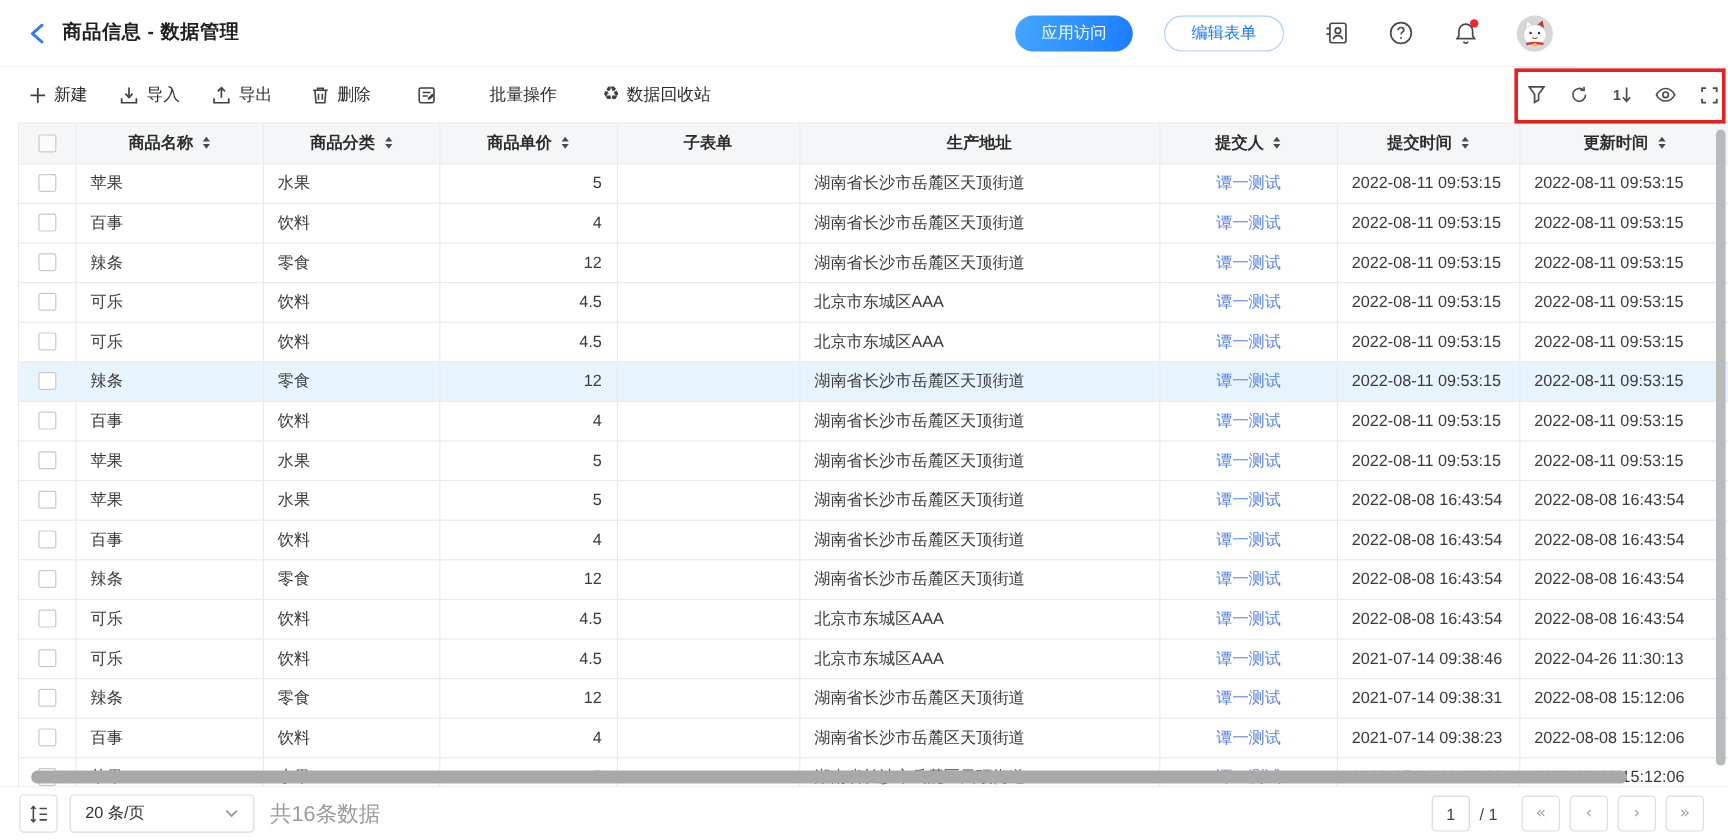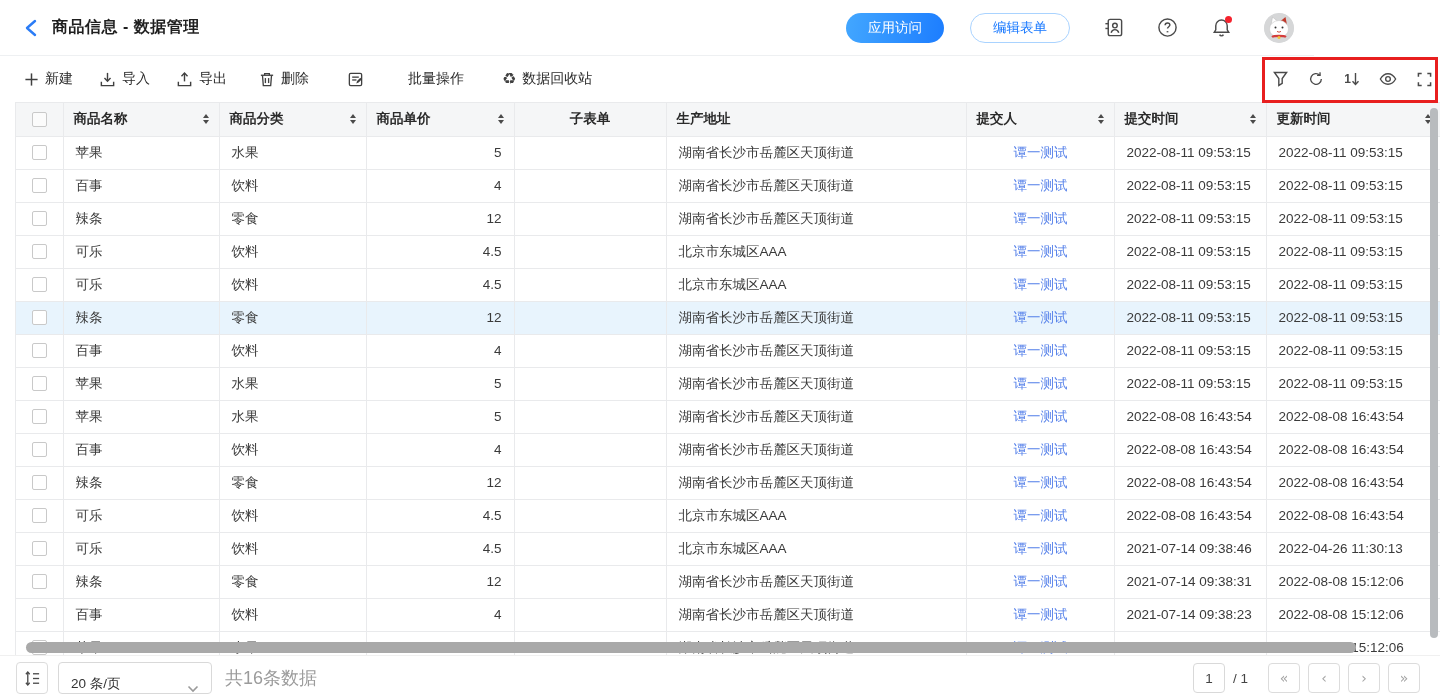--- a/index.html
+++ b/index.html
@@ -44,21 +44,21 @@
     border:3px solid #e81f1f; pointer-events:none; z-index:6;
   }
   
   .table-wrap {
     position:absolute; left:15px; top:102px; width:1425px; height:553px;
     overflow:hidden; border-top:1px solid #e9eaec; border-left:1px solid #e9eaec;
   }
   table { border-collapse:collapse; table-layout:fixed; width:1425px; font-size:13.5px; }
   th, td { border-right:1px solid #e9eaec; border-bottom:1px solid #e9eaec; height:33px; padding:0 12px; overflow:hidden; white-space:nowrap; }
   thead th { background:#f5f6f7; font-weight:700; color:#2b2b2b; padding:0 10px; }
-  .th-in { display:flex; align-items:center; justify-content:space-between; height:100%; }
+  .th-in { display:flex; align-items:center; justify-content:center; height:100%; }
   .th-in.ctr { justify-content:center; }
   tbody td { color:#3a3a3a; background:#fff; }
   tbody tr.hl td { background:#e8f4fd; }
   td.num { text-align:right; }
   td.c-check, th.c-check { text-align:center; padding:0; }
   .cb { display:inline-block; width:15px; height:15px; border:1px solid #c9c9c9; border-radius:2px; background:#fff; vertical-align:middle; cursor:pointer; }
   thead .cb { background:#fbfbfb; }
   .sort { display:inline-flex; flex-direction:column; gap:2px; margin-left:8px; cursor:pointer; }
   .sort i { width:0; height:0; border-left:3.5px solid transparent; border-right:3.5px solid transparent; }
   .sort .up { border-bottom:4.5px solid #4a4a4a; }
@@ -67,21 +67,21 @@
   .vthumb { position:absolute; right:2px; top:5px; width:8px; height:530px; background:#b8bbbe; border-radius:4px; z-index:4; cursor:pointer; }
   .hthumb { position:absolute; left:10px; bottom:2px; width:1330px; height:11px; background:#a9a9a9; border-radius:6px; z-index:4; cursor:pointer; }
   
   .footer {
     position:absolute; left:0; bottom:0; width:1440px; height:45px;
     display:flex; align-items:center; padding:0 16px; background:#fff; border-top:1px solid #f0f0f0;
   }
   .density-btn { width:32px; height:32px; border:1px solid #dcdcdc; border-radius:4px; display:flex; align-items:center; justify-content:center; cursor:pointer; background:#fff; }
   .page-size-select {
     margin-left:10px; width:154px; height:32px; border:1px solid #d9d9d9; border-radius:4px;
-    display:flex; align-items:flex-end; justify-content:space-between; padding:0 12px; font-size:13.5px; color:#333; cursor:pointer; background:#fff;
+    display:flex; align-items:center; justify-content:space-between; padding:12px 12px; font-size:13.5px; color:#333; cursor:pointer; background:#fff;
   }
   .total-text { margin-left:13px; font-size:18px; color:#9b9b9b; }
   .footer-spacer { flex:1; }
   .page-input {
     width:32px; height:30px; border:1px solid #d9d9d9; border-radius:4px; background:#fff;
     display:flex; align-items:center; justify-content:center; font-size:13.5px; color:#444; cursor:text;
   }
   .page-sep { margin:0 10px 0 8px; font-size:13.5px; color:#444; }
   .nav-group { display:flex; gap:8px; margin-left:10px; margin-right:4px; }
   .nav-btn {

